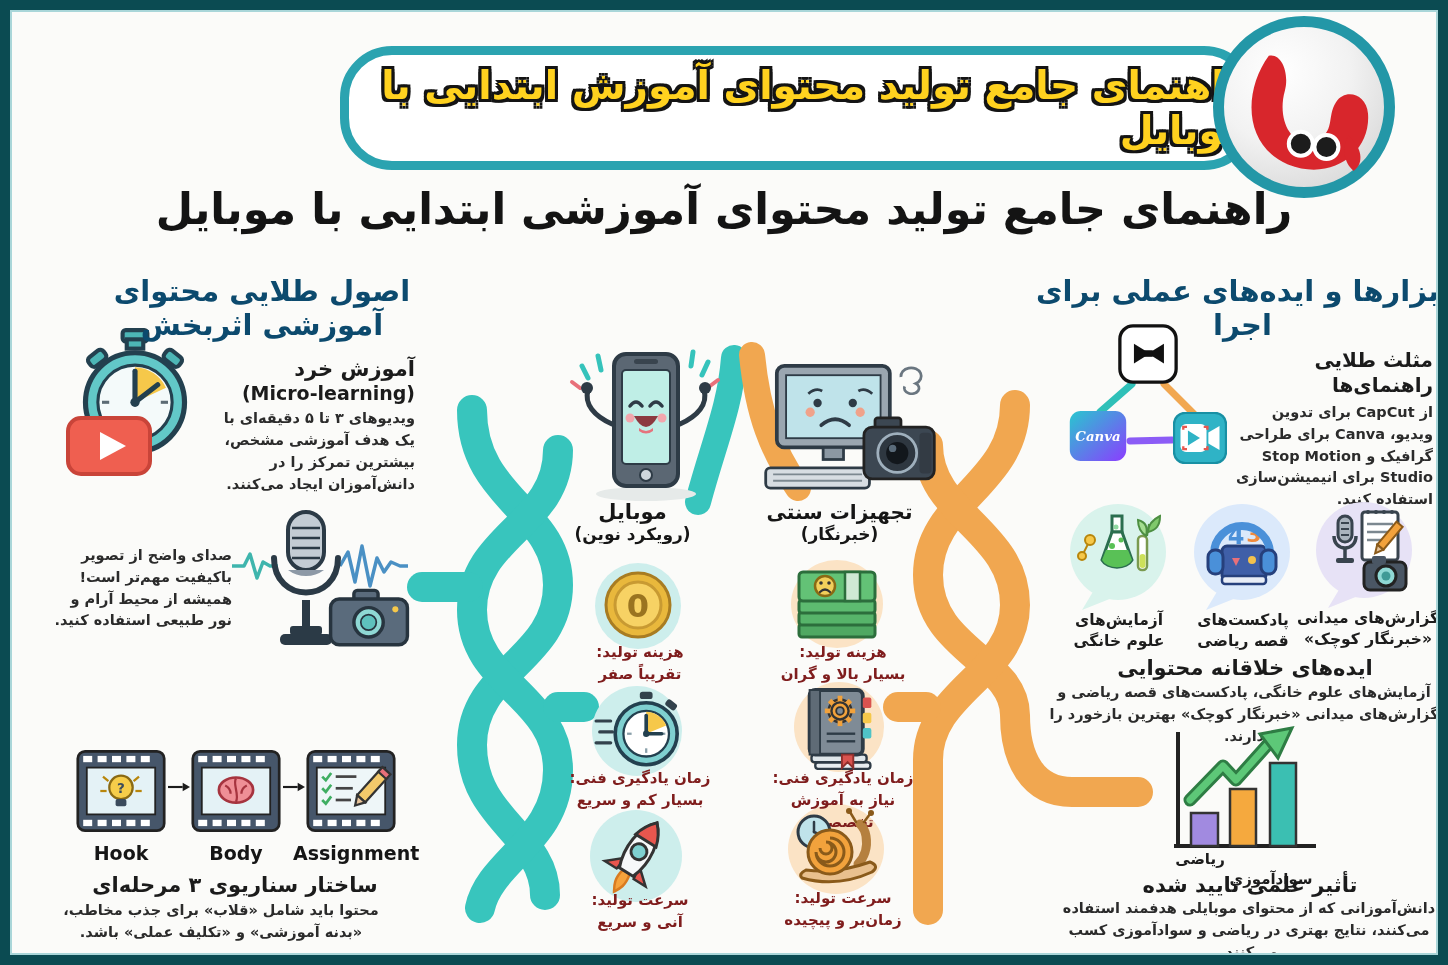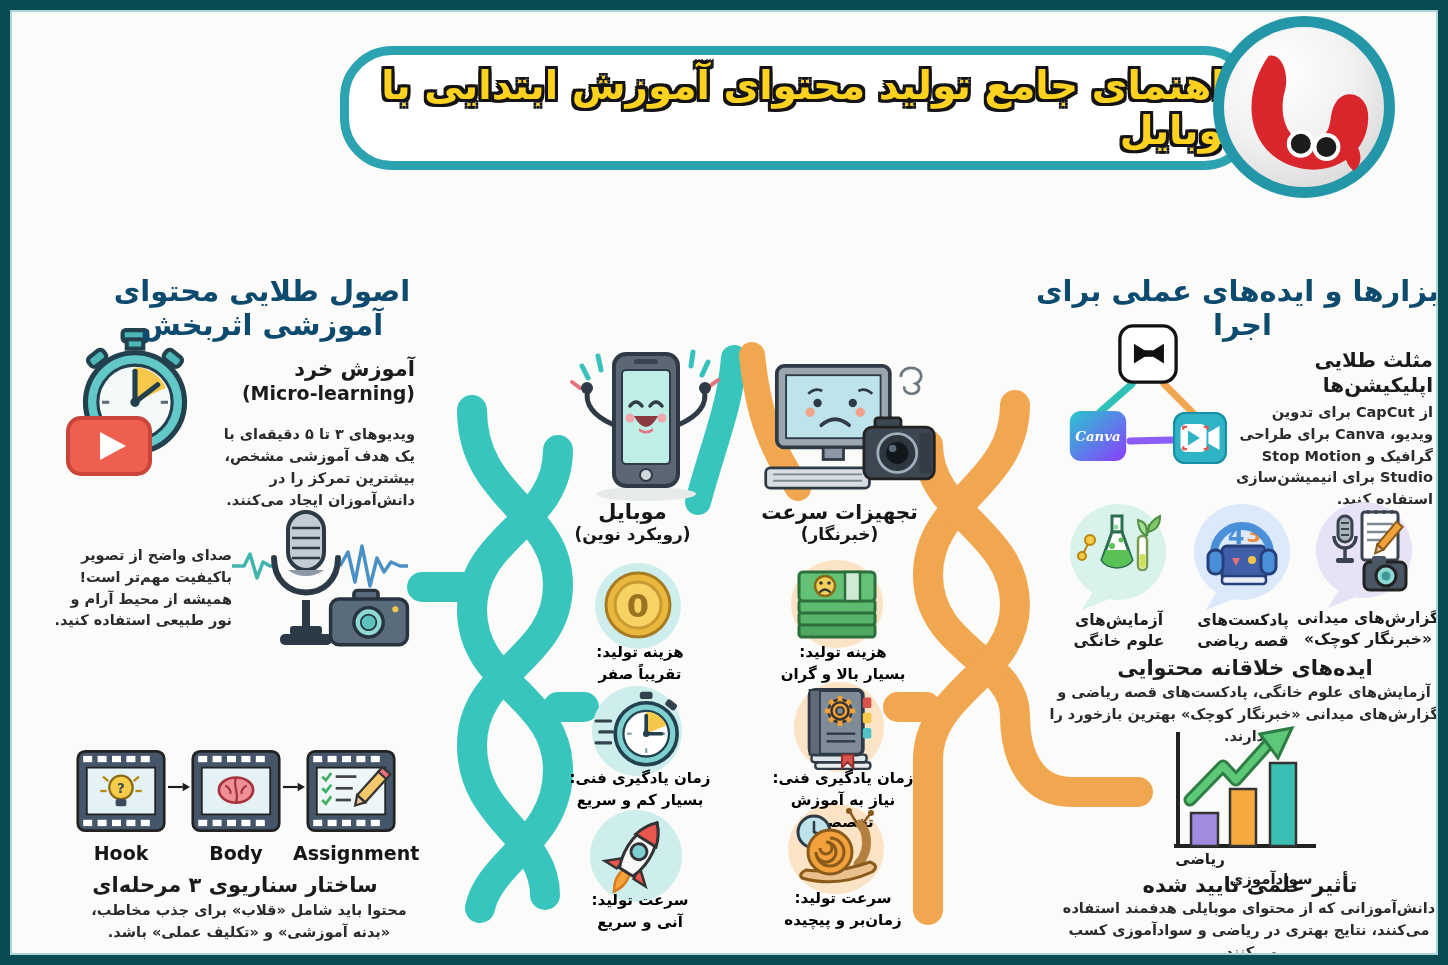--- a/index.html
+++ b/index.html
@@ -22,21 +22,21 @@
     0 -3px 0 #141414,0 3px 0 #141414,-3px 0 0 #141414,3px 0 0 #141414;}
   .logo-wrap{left:1203px;top:6px;width:182px;height:182px;border-radius:50%;
     background:radial-gradient(circle at 35% 28%,#ffffff 0%,#f2f2f2 45%,#cfcfcf 100%);
     border:11px solid #2397a7;box-sizing:border-box;z-index:6;}
   .main-title{left:0;top:174px;width:100%;font-size:43px;font-weight:bold;color:#141414;z-index:4;}
   .col-header{font-size:29px;font-weight:bold;color:#0c4a6e;z-index:4;}
   .item-title{font-size:21px;font-weight:bold;color:#1b1b1b;line-height:1.25;}
   .item-sub{font-size:19px;font-weight:bold;color:#1b1b1b;}
   .item-desc{font-size:14.5px;font-weight:bold;color:#2b2b2b;line-height:1.5;}
   .stage-label{font-size:19px;font-weight:bold;color:#161616;}
-  .mid-item-text{font-size:15px;font-weight:bold;color:#000000;line-height:1.45;}
+  .mid-item-text{font-size:15px;font-weight:bold;color:#7f1d1d;line-height:1.45;}
   .bubble-label{font-size:15.5px;font-weight:bold;color:#1d1d1d;line-height:1.35;}
   .chart-label{font-size:15px;font-weight:bold;color:#1d1d1d;}
   .icon-bg{border-radius:50%;position:absolute;z-index:1;}
   .teal-bg{background:#cdeeec;}
   .orange-bg{background:#fbe3c5;}
   .z2{z-index:2;} .z3{z-index:3;}
   .canva-txt{font-style:italic;font-weight:bold;fill:#ffffff;font-size:17px;
     font-family:"DejaVu Serif",serif;}
 </style>
 </head>
@@ -66,20 +66,21 @@
   </div>
   <div class="abs logo-wrap">
     <svg viewBox="0 0 100 100" width="160" height="160">
       <path d="M28 18 C12 40 12 74 40 86 C68 97 92 78 90 54 C89 42 76 38 70 47 C64 56 70 66 57 71 C42 76 33 58 38 40 C41 29 36 16 28 18 Z" fill="#d8262c"></path>
       <path d="M78 68 C86 75 88 85 81 90 C75 85 73 75 78 68 Z" fill="#d8262c"></path>
       <circle cx="48" cy="73" r="7.5" fill="#1c1c1c" stroke="#ffffff" stroke-width="2.5"></circle>
       <circle cx="64" cy="75" r="7.5" fill="#1c1c1c" stroke="#ffffff" stroke-width="2.5"></circle>
     </svg>
   </div>
 
+  <div class="abs main-title center fa">راهنمای جامع تولید محتوای آموزشی ابتدایی با موبایل</div>
 
   <div class="abs col-header center fa" style="left:40px;top:264px;width:424px;">اصول طلایی محتوای آموزشی اثربخش</div>
 
   <svg class="svg-abs z2" style="left:62px;top:318px;" width="126" height="130" viewBox="0 0 120 126">
     <rect x="48" y="2" width="24" height="11" rx="3" fill="#4db6b6" stroke="#23404f" stroke-width="4"></rect>
     <rect x="52" y="11" width="16" height="9" fill="#4db6b6" stroke="#23404f" stroke-width="4"></rect>
     <rect x="14" y="24" width="18" height="11" rx="4" fill="#4db6b6" stroke="#23404f" stroke-width="4" transform="rotate(-38 23 29)"></rect>
     <rect x="88" y="24" width="18" height="11" rx="4" fill="#4db6b6" stroke="#23404f" stroke-width="4" transform="rotate(38 97 29)"></rect>
     <circle cx="60" cy="72" r="48" fill="#62c8c8" stroke="#23404f" stroke-width="5"></circle>
     <circle cx="60" cy="72" r="36" fill="#f4fafa" stroke="#23404f" stroke-width="3"></circle>
@@ -94,21 +95,21 @@
     <line x1="60" y1="72" x2="82" y2="55" stroke="#23404f" stroke-width="5" stroke-linecap="round"></line>
     <circle cx="60" cy="72" r="4.5" fill="#23404f"></circle>
   </svg>
   <svg class="svg-abs z3" style="left:56px;top:406px;" width="86" height="60" viewBox="0 0 86 60">
     <rect x="2" y="2" width="82" height="56" rx="13" fill="#ef5f50" stroke="#c94439" stroke-width="4"></rect>
     <polygon points="34,16 60,30 34,44" fill="#ffffff"></polygon>
   </svg>
   <div class="abs right fa z2" style="left:190px;top:346px;width:215px;">
     <div class="item-title">آموزش خرد</div>
     <div class="item-sub" dir="ltr" style="text-align:right;">(Micro-learning)</div>
-    <div class="item-desc" style="margin-top:20px;">ویدیوهای ۳ تا ۵ دقیقه‌ای با یک هدف آموزشی مشخص، بیشترین تمرکز را در دانش‌آموزان ایجاد می‌کنند.</div>
+    <div class="item-desc" style="margin-top:4px;">ویدیوهای ۳ تا ۵ دقیقه‌ای با یک هدف آموزشی مشخص، بیشترین تمرکز را در دانش‌آموزان ایجاد می‌کنند.</div>
   </div>
 
   <svg class="svg-abs z2" style="left:222px;top:528px;" width="176" height="56" viewBox="0 0 176 56">
     <polyline points="0,28 12,28 18,16 25,40 31,24 38,28 46,28" fill="none" stroke="#3fb5ad" stroke-width="3.5" stroke-linejoin="round"></polyline>
     <polyline points="108,28 116,14 123,44 130,8 138,48 145,20 152,34 159,24 168,28 176,28" fill="none" stroke="#4a90c4" stroke-width="3.5" stroke-linejoin="round"></polyline>
   </svg>
   <svg class="svg-abs z3" style="left:252px;top:498px;" width="88" height="148" viewBox="0 0 88 148">
     <rect x="26" y="4" width="36" height="58" rx="18" fill="#c3ccd4" stroke="#2b3a46" stroke-width="4"></rect>
     <g stroke="#2b3a46" stroke-width="2.5">
         <line x1="30" y1="20" x2="58" y2="20"></line>
@@ -218,21 +219,21 @@
           <rect x="64" y="22" width="12" height="36" fill="#f3c96b" stroke="#333" stroke-width="2.5"></rect>
           <polygon points="64,58 76,58 70,68" fill="#e8c49a" stroke="#333" stroke-width="2.5"></polygon>
           <rect x="64" y="16" width="12" height="7" fill="#e8707a" stroke="#333" stroke-width="2.5"></rect>
         </g>
     </g>
   </svg>
   <div class="abs stage-label center" style="left:76px;top:832px;width:70px;">Hook</div>
   <div class="abs stage-label center" style="left:191px;top:832px;width:70px;">Body</div>
   <div class="abs stage-label center" style="left:283px;top:832px;width:118px;">Assignment</div>
   <div class="abs center fa item-title z2" style="left:25px;top:862px;width:400px;">ساختار سناریوی ۳ مرحله‌ای</div>
-  <div class="abs center fa item-desc z2" style="left:64px;top:890px;width:350px;">محتوا باید شامل «قلاب» برای جذب مخاطب، «بدنه آموزشی» و «تکلیف عملی» باشد.</div>
+  <div class="abs center fa item-desc z2" style="left:36px;top:890px;width:350px;">محتوا باید شامل «قلاب» برای جذب مخاطب، «بدنه آموزشی» و «تکلیف عملی» باشد.</div>
 
 
   <svg class="svg-abs z2" style="left:550px;top:334px;" width="170" height="158" viewBox="0 0 170 158">
     <ellipse cx="86" cy="150" rx="50" ry="7" fill="#e6eae9"></ellipse>
     <g stroke="#35c3bb" stroke-width="5" stroke-linecap="round">
         <line x1="22" y1="22" x2="28" y2="34"></line>
         <line x1="38" y1="12" x2="41" y2="26"></line>
         <line x1="148" y1="18" x2="142" y2="31"></line>
         <line x1="133" y1="8" x2="131" y2="22"></line>
       </g>
@@ -276,21 +277,21 @@
         <line x1="12" y1="132" x2="108" y2="132"></line>
       </g>
     <rect x="122" y="64" width="28" height="13" rx="3" fill="#3c4752" stroke="#222" stroke-width="3"></rect>
     <rect x="110" y="74" width="76" height="56" rx="9" fill="#3c4752" stroke="#222" stroke-width="3"></rect>
     <circle cx="146" cy="102" r="21" fill="#2e3740" stroke="#9fb0bd" stroke-width="3"></circle>
     <circle cx="146" cy="102" r="12" fill="#12171c"></circle>
       <circle cx="141" cy="97" r="4" fill="#5a6b7a"></circle>
     <rect x="170" y="80" width="13" height="44" rx="4" fill="#333b44"></rect>
   </svg>
   <div class="abs center fa z2" style="left:742px;top:490px;width:175px;">
-    <div style="font-size:20px;font-weight:bold;color:#161616;">تجهیزات سرعت</div>
+    <div style="font-size:20px;font-weight:bold;color:#161616;">تجهیزات سنتی</div>
     <div style="font-size:17px;font-weight:bold;color:#161616;">(خبرنگار)</div>
   </div>
 
   <div class="icon-bg teal-bg" style="left:585px;top:553px;width:86px;height:86px;"></div>
   <svg class="svg-abs z2" style="left:593px;top:560px;" width="70" height="70" viewBox="0 0 70 70">
     <circle cx="35" cy="35" r="32" fill="#e9b83c" stroke="#a87c22" stroke-width="3"></circle>
     <circle cx="35" cy="35" r="23" fill="#f7d264" stroke="#c89a32" stroke-width="3"></circle>
     <text x="35" y="47" font-size="32" font-weight="bold" fill="#9a7420" text-anchor="middle">0</text>
   </svg>
   <div class="abs center fa mid-item-text z2" style="left:545px;top:632px;width:170px;">
@@ -441,21 +442,21 @@
     <polygon points="16,20 29,28 16,36" fill="#2fb3c6"></polygon>
     <g stroke="#e8564e" stroke-width="2.5" fill="none">
         <path d="M11 19 v-3 h4"></path>
         <path d="M33 16 h4 v3"></path>
         <path d="M11 37 v3 h4"></path>
         <path d="M33 40 h4 v-3"></path>
       </g>
     <polygon points="38,22 50,15 50,41 38,34" fill="#ffffff"></polygon>
   </svg>
   <div class="abs right fa z2" style="left:1225px;top:338px;width:198px;">
-    <div class="item-title" style="font-size:20px;">مثلث طلایی اپلیکیشن‌ها</div>
+    <div class="item-title" style="font-size:20px;">مثلث طلایی راهنمای‌ها</div>
     <div class="item-desc" style="margin-top:4px;">از CapCut برای تدوین ویدیو، Canva برای طراحی گرافیک و Stop Motion Studio برای انیمیشن‌سازی استفاده کنید.</div>
   </div>
 
   <svg class="svg-abs z2" style="left:1058px;top:492px;" width="100" height="112" viewBox="0 0 100 112">
     <circle cx="50" cy="50" r="48" fill="#d9f3ec"></circle>
     <polygon points="26,88 14,108 44,96" fill="#d9f3ec"></polygon>
     <circle cx="22" cy="38" r="5" fill="#f6c84a" stroke="#b8860b" stroke-width="2"></circle>
     <circle cx="14" cy="54" r="4" fill="#f6c84a" stroke="#b8860b" stroke-width="2"></circle>
     <line x1="20" y1="42" x2="16" y2="50" stroke="#b8860b" stroke-width="2"></line>
     <rect x="44" y="14" width="10" height="16" fill="#ffffff" stroke="#2b6e4f" stroke-width="3"></rect>

